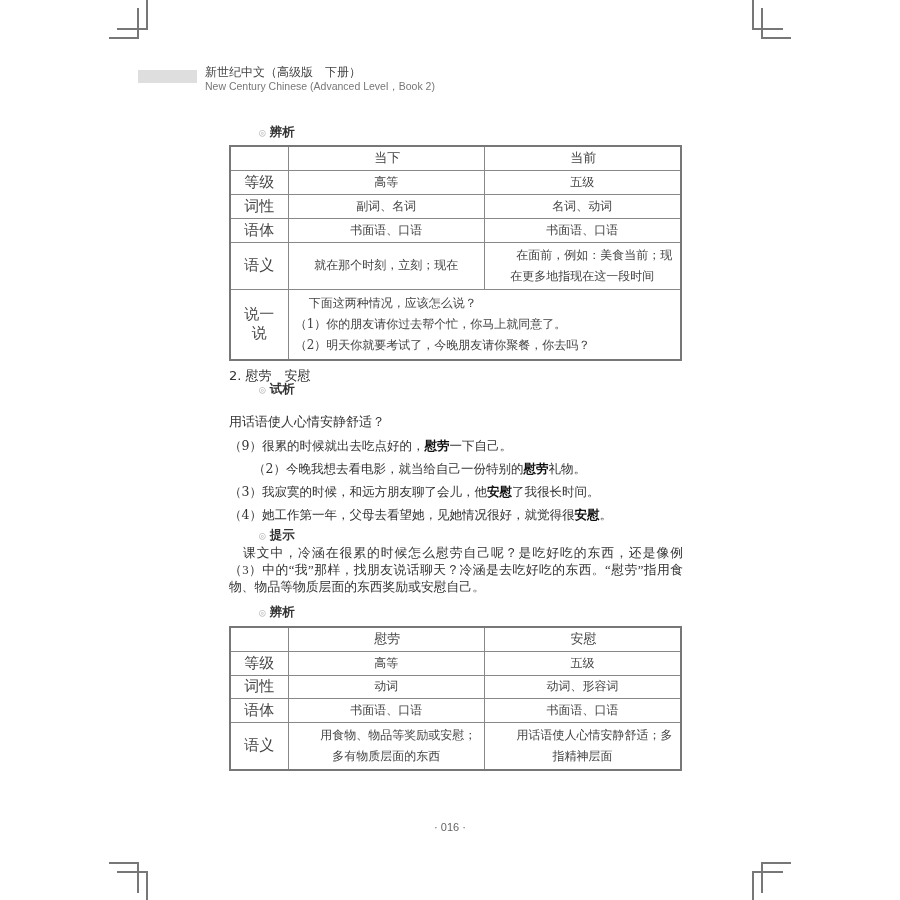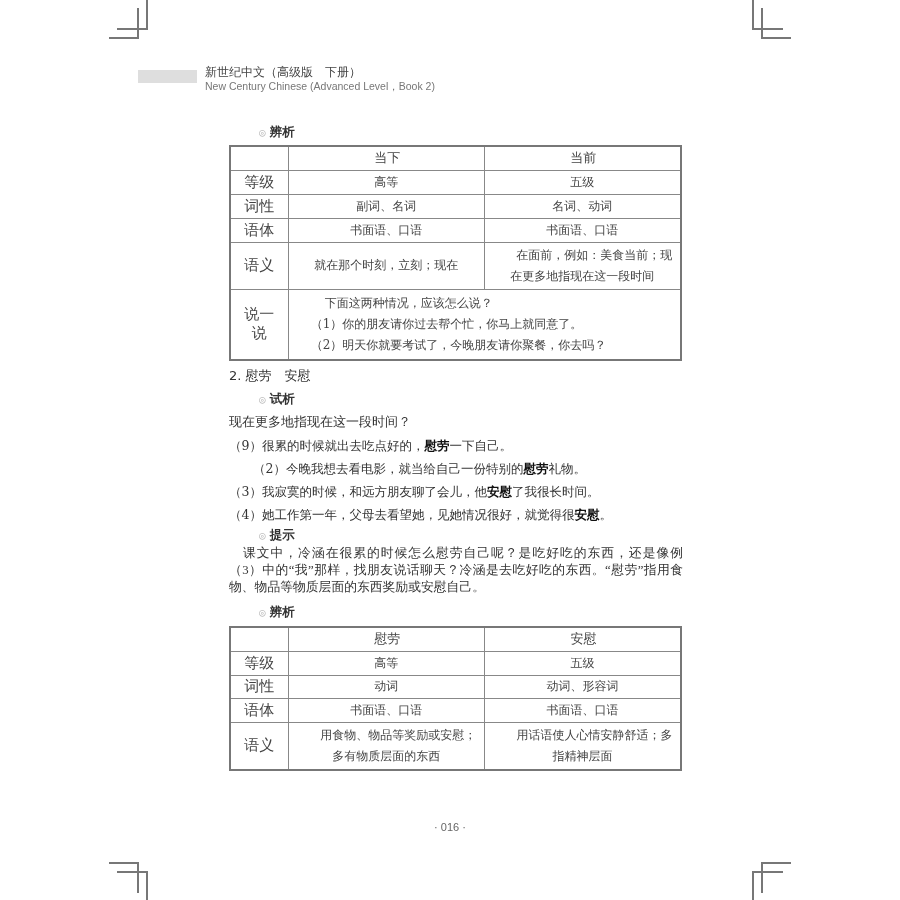--- a/index.html
+++ b/index.html
@@ -13,21 +13,21 @@
   .sec .mark { color:#bbb; font-weight:normal; font-size:11px; margin-right:4px; }
   .subhead { position:absolute; left:229px; font-family:"DejaVu Sans","Liberation Sans",sans-serif; font-size:13px; color:#333; white-space:pre; }
   .line { position:absolute; left:229px; font-size:12.5px; color:#333; white-space:nowrap; }
   .para { position:absolute; left:229px; width:454px; font-size:12.8px; line-height:17px; color:#333; text-indent:14px; text-align:justify;font-family:Liberation Serif, serif; }
   table.cmp { position:absolute; left:229px; width:453px; border-collapse:collapse; font-size:12px; color:#444; }
   table.cmp td { border:1px solid #888; text-align:center; padding:0 6px; }
   table.cmp { border:2px solid #777; }
   table.cmp td.lbl { width:45px; font-family:"DejaVu Sans","Liberation Sans",sans-serif; font-size:15px; }
   table.cmp td.hd { font-family:"DejaVu Sans","Liberation Sans",sans-serif; font-size:13px;padding-left:8px; }
   table.cmp td.wrap { text-align:center; text-indent:24px; line-height:21px; padding:2px 6px; }
-  table.cmp td.talk { text-align:left; line-height:21px; padding:3px 10px 3px 36px; }
+  table.cmp td.talk { text-align:left; line-height:21px; padding:3px 10px 3px 20px; }
   .b { font-weight:bold; color:#111; }
   .pageno { position:absolute; left:0; width:900px; top:821px; text-align:center; font-family:"Liberation Sans","DejaVu Sans",sans-serif; font-size:11px; color:#666; }
 </style>
 </head>
 <body>
 
 <div>
   <div class="crop" style="left:146px;top:0;width:2px;height:29px;"></div>
   <div class="crop" style="left:117px;top:28px;width:31px;height:2px;"></div>
   <div class="crop" style="left:137px;top:8px;width:2px;height:31px;"></div>
@@ -92,24 +92,24 @@
     <td class="talk" colspan="2">
       <div>下面这两种情况，应该怎么说？</div>
       <div style="margin-left:-14px;">（1）你的朋友请你过去帮个忙，你马上就同意了。</div>
       <div style="margin-left:-14px;">（2）明天你就要考试了，今晚朋友请你聚餐，你去吗？</div>
     </td>
   </tr>
 </tbody>
   </table>
 
 <div class="subhead" style="top:367px;">2. 慰劳　安慰</div>
-<div class="sec" style="top:391px;text-align:center;">
+<div class="sec" style="top:381px;text-align:center;">
   <span class="mark">◎</span><span>试析</span>
 </div>
-<div class="line" style="top:413px;font-size:13px;">现在更多地指现在这一段时间？</div>
+<div class="line" style="top:413px;font-size:13px;">用话语使人心情安静舒适？</div>
 
 <div class="line" style="top:438px;">
   <span>（9）很累的时候就出去吃点好的，</span><span class="b">慰劳</span><span>一下自己。</span>
 </div>
 <div class="line" style="top:461px;margin-left:24px;">
   <span>（2）今晚我想去看电影，就当给自己一份特别的</span><span class="b">慰劳</span><span>礼物。</span>
 </div>
 <div class="line" style="top:484px;">
   <span>（3）我寂寞的时候，和远方朋友聊了会儿，他</span><span class="b">安慰</span><span>了我很长时间。</span>
 </div>

